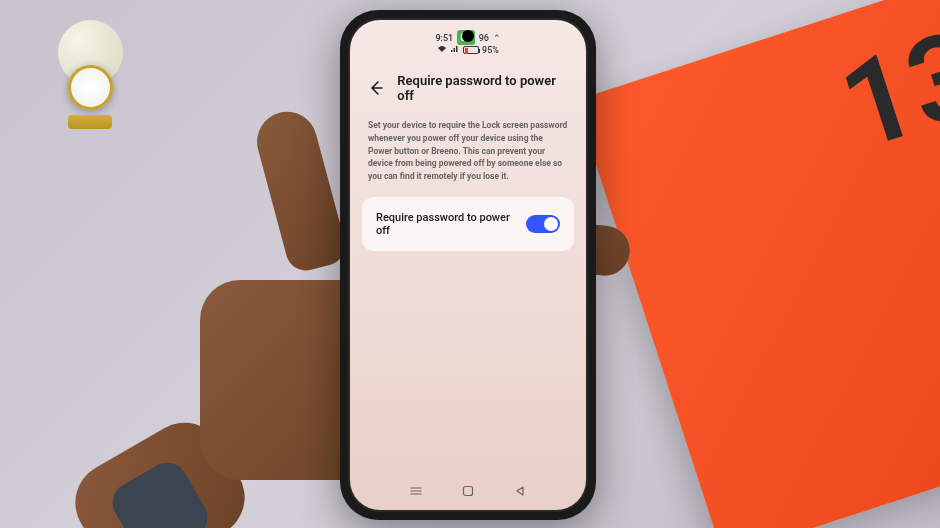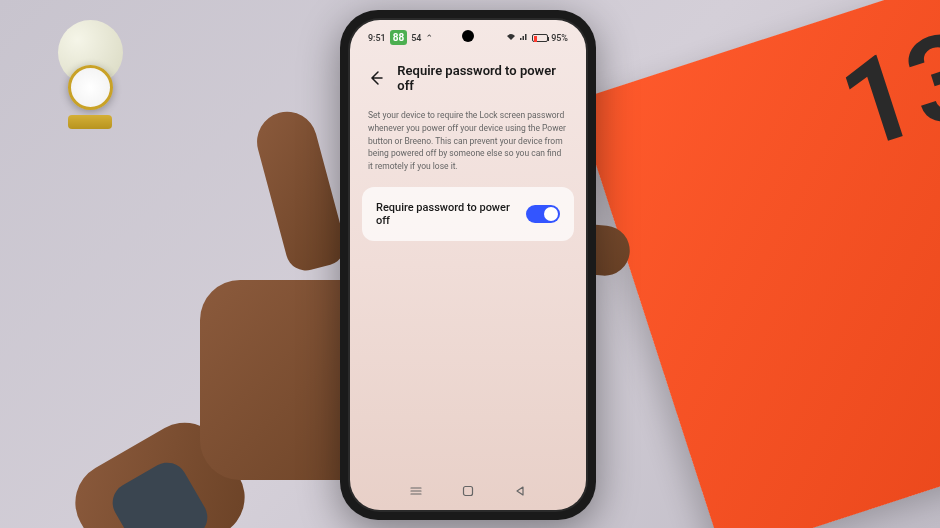--- a/index.html
+++ b/index.html
@@ -123,20 +123,21 @@
     
     
     .status-bar {
       display: flex;
       justify-content: space-between;
       align-items: center;
       padding: 10px 18px 4px;
       font-size: 9px;
       color: #333;
       font-weight: 500;
+      flex-direction: column;
     }
     .status-left {
       display: flex;
       align-items: center;
       gap: 4px;
     }
     .status-right {
       display: flex;
       align-items: center;
       gap: 3px;
@@ -198,20 +199,21 @@
       font-weight: 600;
       color: #1a1a1a;
     }
     
     
     .description {
       padding: 8px 18px 14px;
       font-size: 8.5px;
       line-height: 1.5;
       color: #666;
+      font-weight: bold;
     }
     
     
     .setting-card {
       margin: 0 12px;
       background: rgba(255,255,255,0.7);
       border-radius: 12px;
       padding: 14px 14px;
       display: flex;
       justify-content: space-between;
@@ -342,21 +344,21 @@
 
 <div class="phone">
   <div class="phone-inner">
     <div class="screen">
       <div class="camera"></div>
 
       <div class="status-bar">
         <div class="status-left">
           <span>9:51</span>
           <span class="badge-green">88</span>
-          <span class="icon-small">54</span>
+          <span class="icon-small">96</span>
           <span class="icon-small">⌃</span>
         </div>
         <div class="status-right">
           <span>
             <svg width="10" height="8" viewBox="0 0 10 8">
                 <path d="M5 7 L1 3 Q5 -1 9 3 Z" fill="#333"></path>
               </svg>
           </span>
           <span>
             <svg width="10" height="8" viewBox="0 0 10 8">

